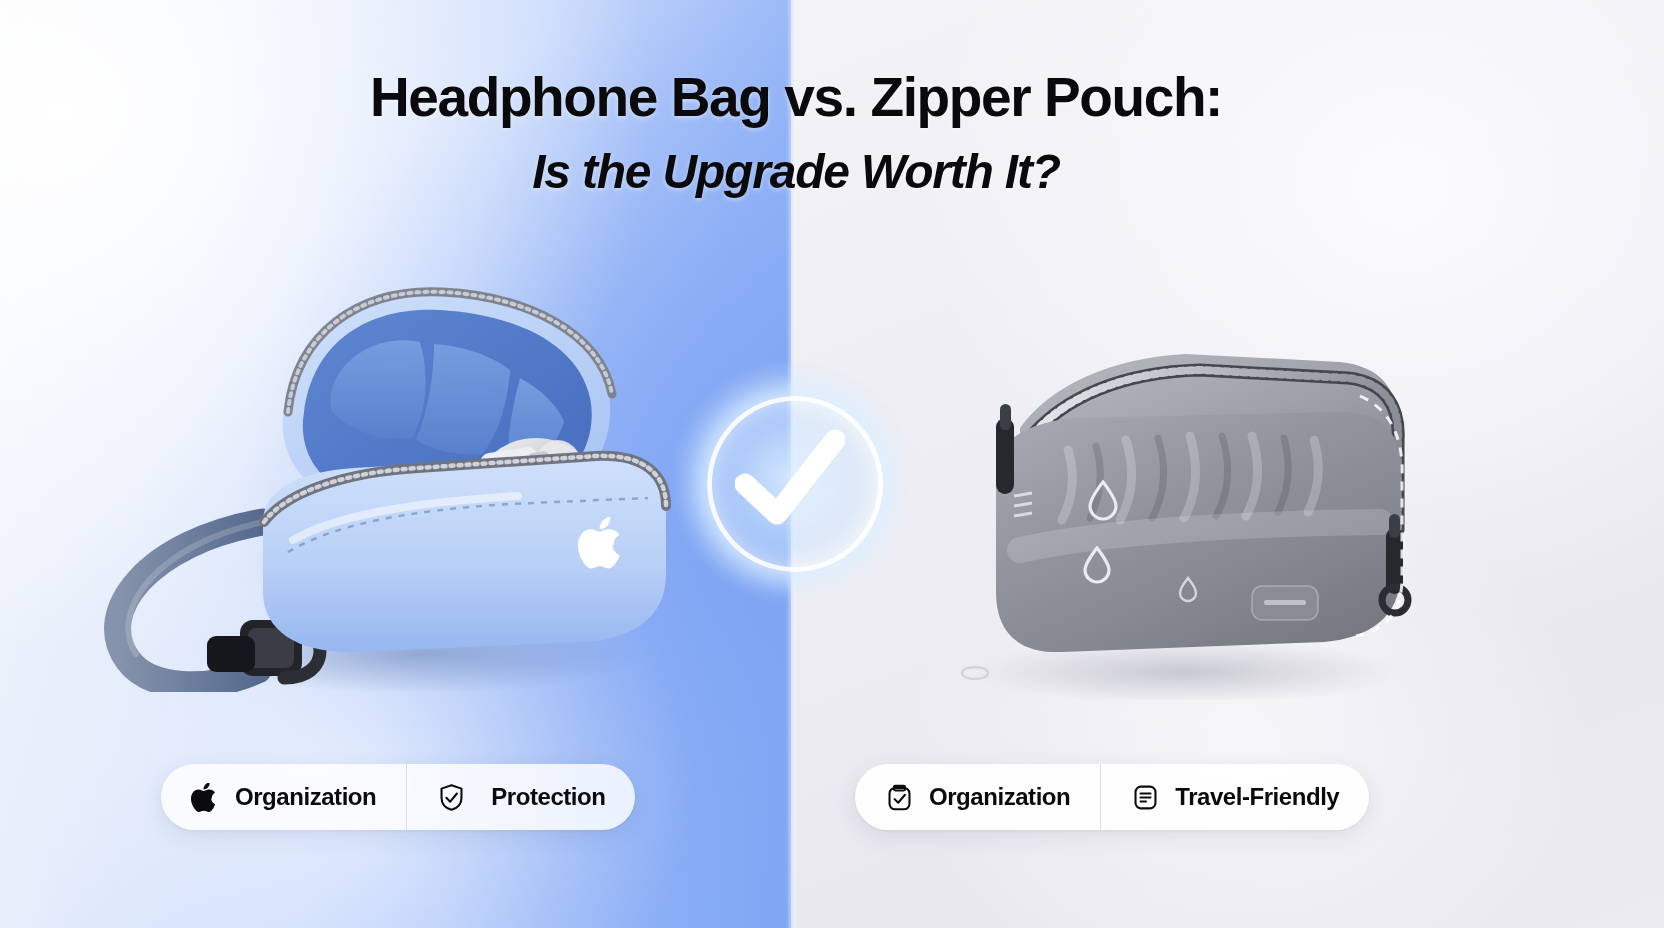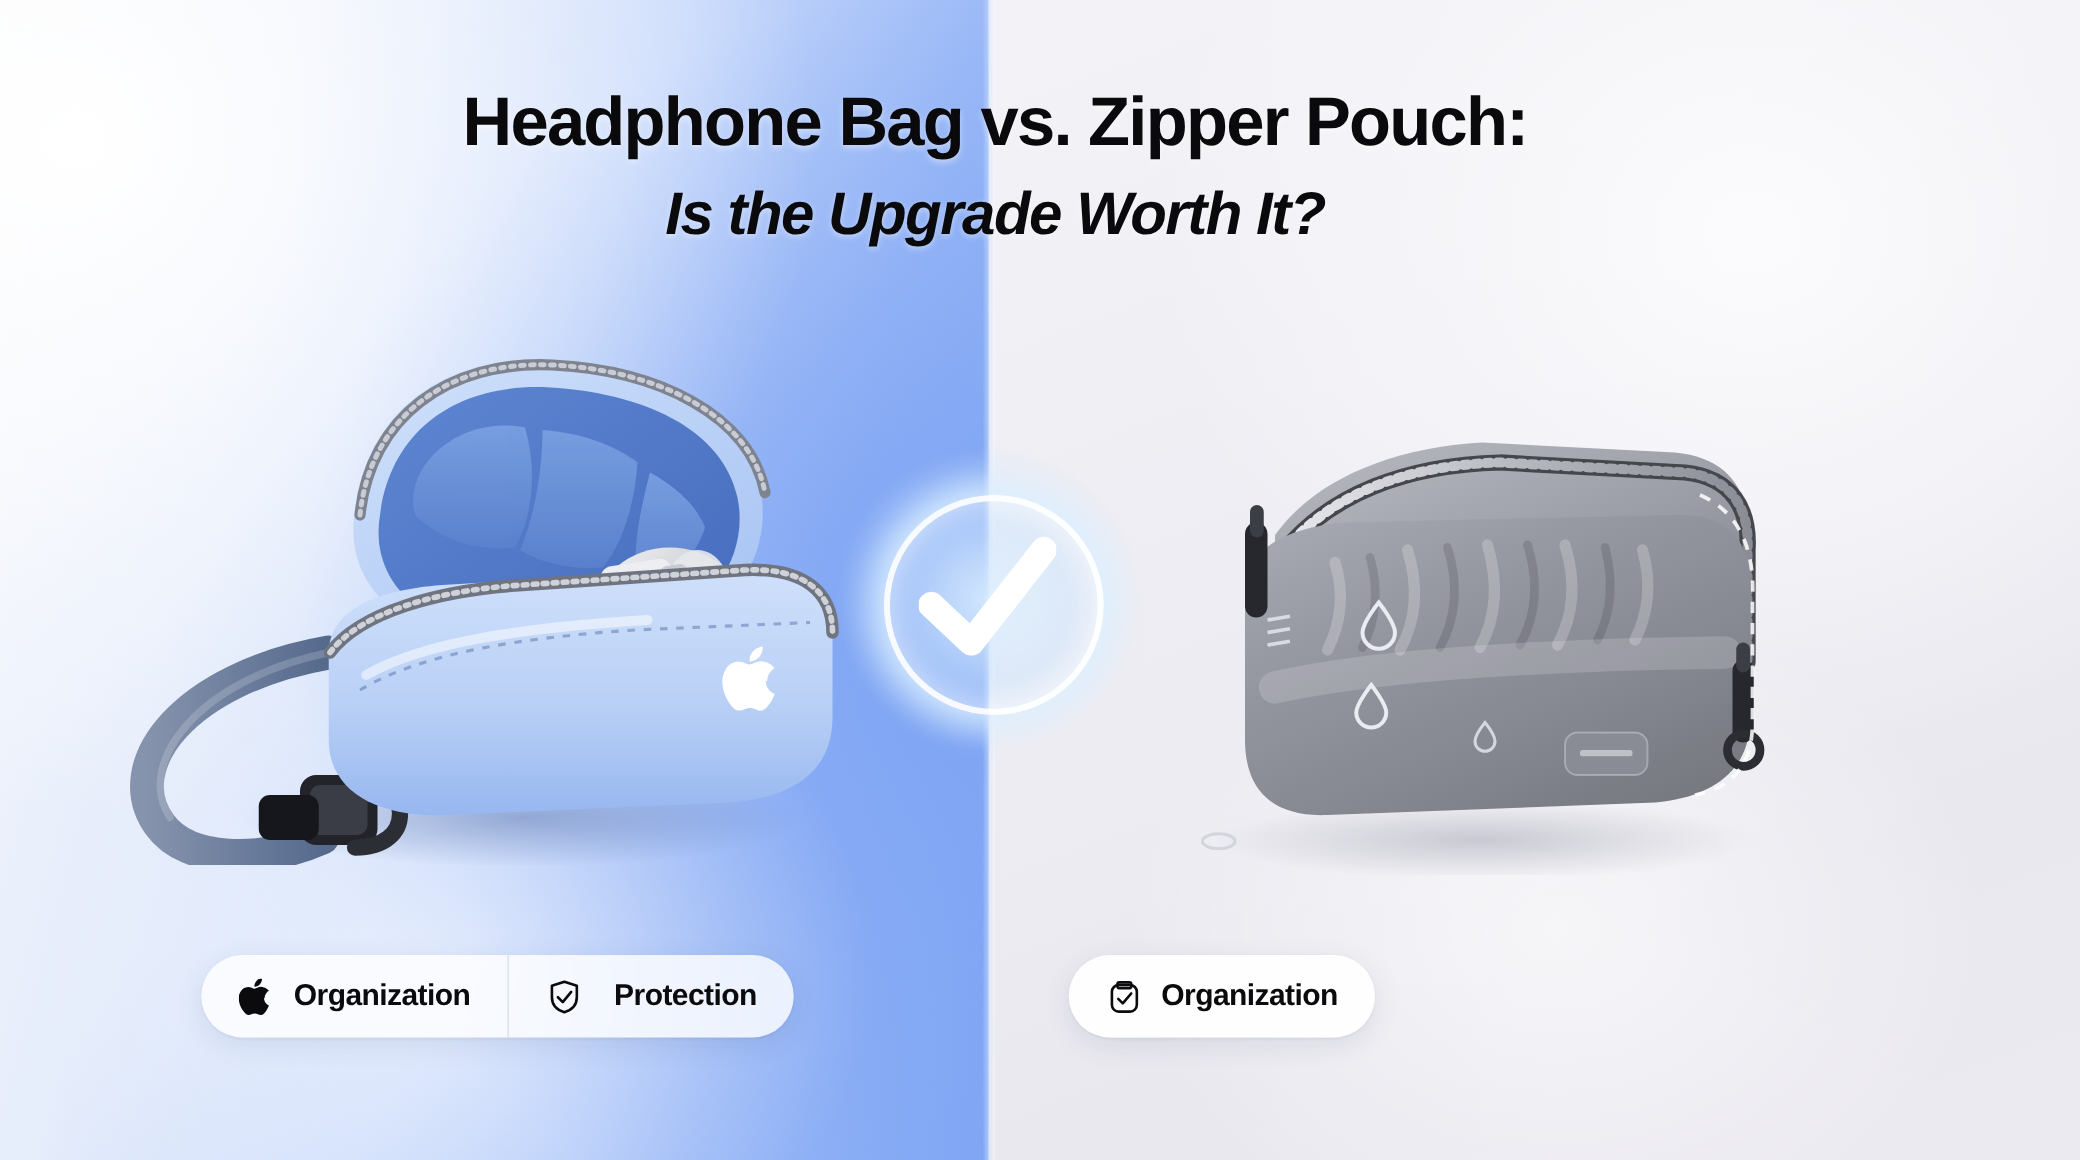--- a/index.html
+++ b/index.html
@@ -299,15 +299,26 @@
 
   <div class="pill pill-right">
     <div class="seg">
       <svg class="ic" viewBox="0 0 32 32">
         <rect x="5" y="5.5" width="22" height="23.5" rx="6" fill="none" stroke="currentColor" stroke-width="2.3"></rect>
         <path d="M11.5 3.2h9a1.6 1.6 0 0 1 1.6 1.6v1.9a1.6 1.6 0 0 1-1.6 1.6h-9A1.6 1.6 0 0 1 9.9 6.7V4.8a1.6 1.6 0 0 1 1.6-1.6z" fill="none" stroke="currentColor" stroke-width="2.3"></path>
         <path d="M10.6 17.8 14.6 21.8 22 13" fill="none" stroke="currentColor" stroke-width="2.3" stroke-linecap="round" stroke-linejoin="round"></path>
       </svg>
       <span class="lb">Organization</span>
     </div>
+    <div class="seg">
+      <svg class="ic" viewBox="0 0 32 32">
+        <rect x="5" y="4" width="22" height="24" rx="6" fill="none" stroke="currentColor" stroke-width="2.3"></rect>
+        <g stroke="currentColor" stroke-width="2.3" stroke-linecap="round">
+          <line x1="10.5" y1="11.5" x2="21.5" y2="11.5"></line>
+          <line x1="10.5" y1="16" x2="21.5" y2="16"></line>
+          <line x1="10.5" y1="20.5" x2="16.5" y2="20.5"></line>
+        </g>
+      </svg>
+      <span class="lb">Travel-Friendly</span>
+    </div>
   </div>
 
 </div>
 
 </body></html>

